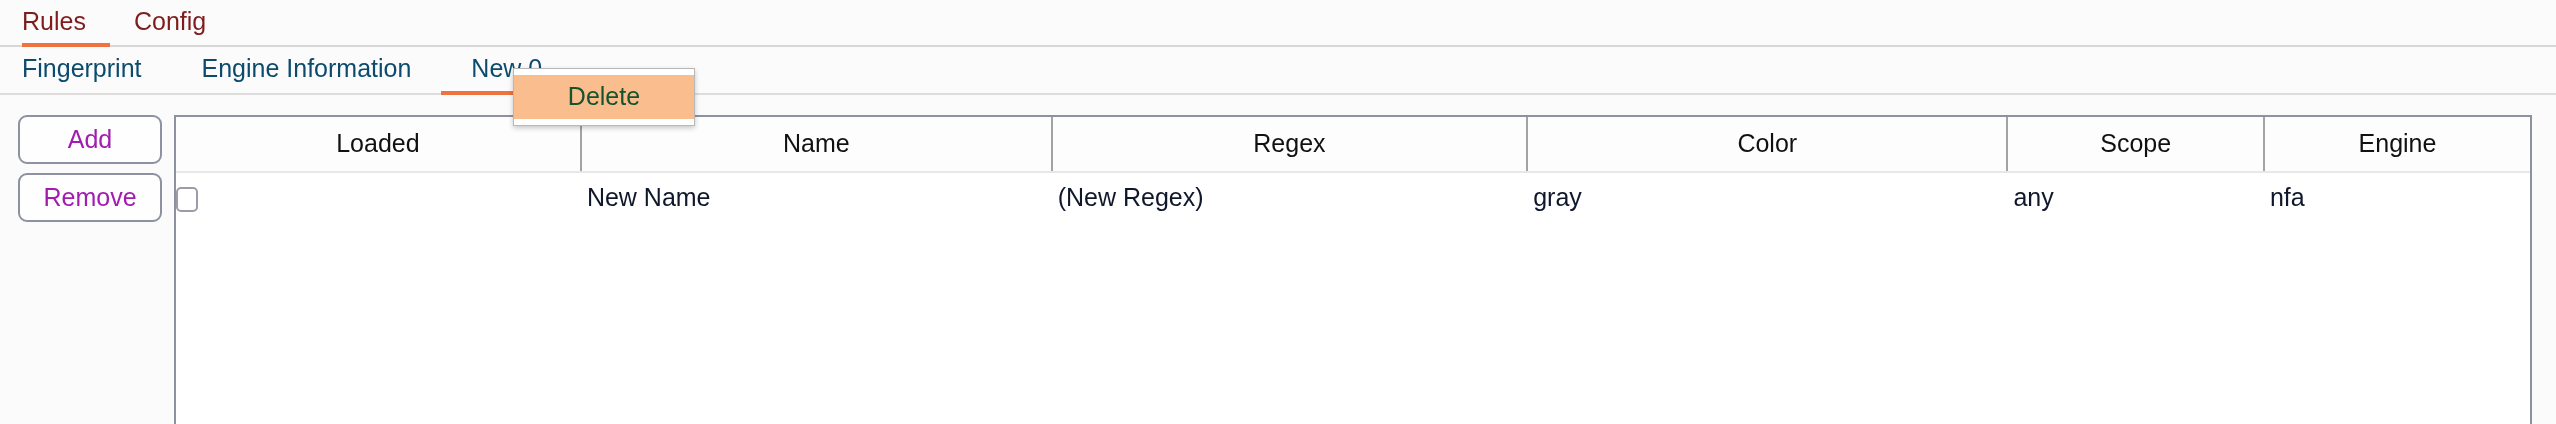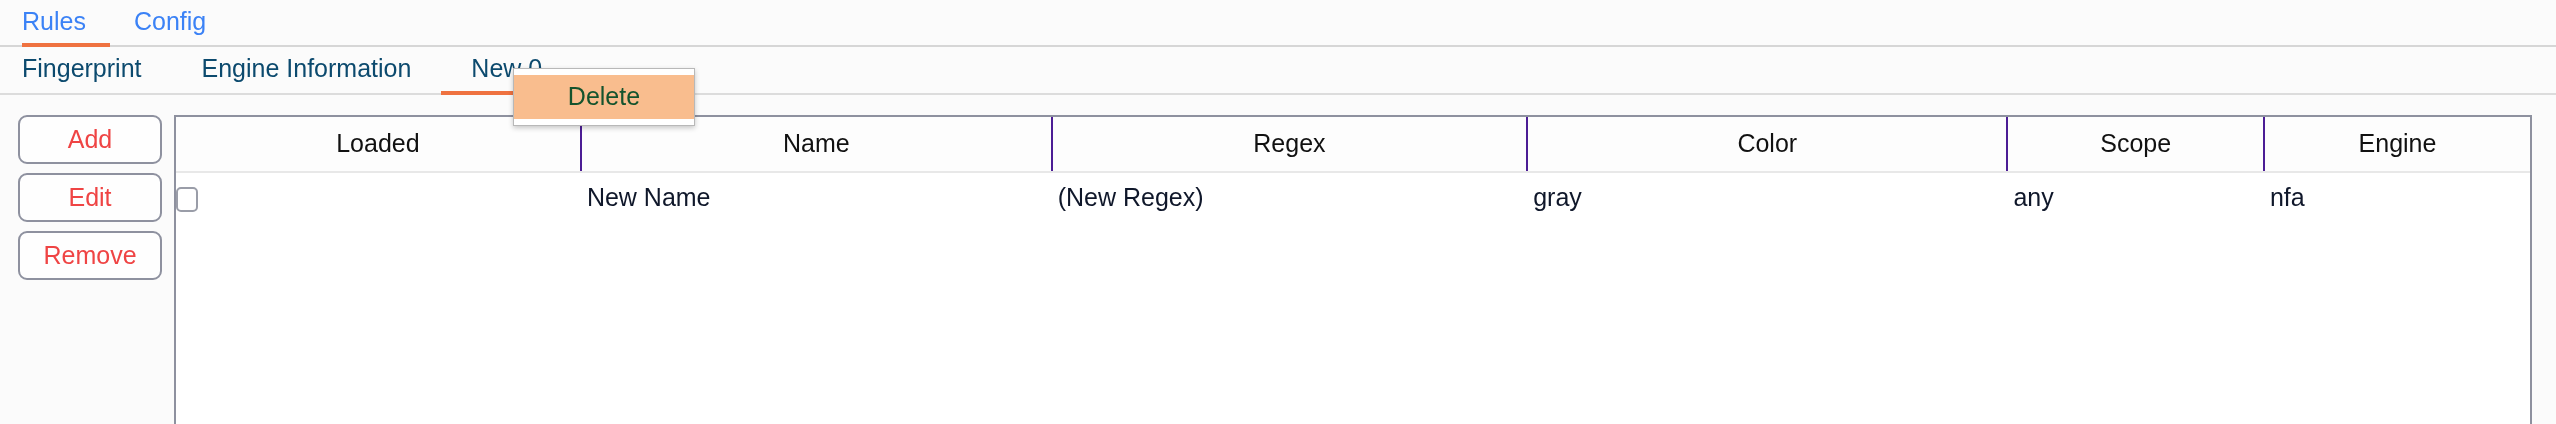--- a/index.html
+++ b/index.html
@@ -32,21 +32,21 @@
     position: absolute;
     left: 0; right: 0; bottom: 0;
     height: 2px;
     background: #d6d6d6;
   }
   .tab {
     position: relative;
     font-size: 25px;
     line-height: 1;
     padding: 0 24px 13px 24px;
-    color: #3b82f6;
+    color: #7f1d1d;
     white-space: nowrap;
     cursor: default;
     z-index: 2;
   }
   .tab.active::after {
     content: "";
     position: absolute;
     left: 0; right: 0; bottom: 0;
     height: 4px;
     background: #ef7240;
@@ -107,21 +107,21 @@
     padding-right: 12px;
     box-sizing: border-box;
   }
   .btn {
     height: 45px;
     border: 2px solid #8e919f;
     border-radius: 9px;
     background: #fefefe;
     font-family: "Liberation Sans", sans-serif;
     font-size: 25px;
-    color: #ef4444;
+    color: #a21caf;
     line-height: 1;
     padding: 0;
     cursor: default;
     display: flex;
     align-items: center;
     justify-content: center;
   }
 
   
   .tablewrap {
@@ -138,21 +138,21 @@
     border-collapse: collapse;
     table-layout: fixed;
   }
   table.rules th {
     font-size: 25px;
     font-weight: normal;
     text-align: center;
     padding: 12px 0 13px 0;
     background: #fdfdfd;
     border-bottom: 2px solid #e8e8e8;
-    border-right: 2px solid #4c1d95;
+    border-right: 2px solid #a3a3a3;
     color: #111;
   }
   table.rules th:last-child { border-right: none; margin-top: 22px; }
   table.rules td {
     font-size: 25px;
     padding: 10px 0 11px 0;
     color: #0f172a;
     vertical-align: middle;
     text-align: left;
   }
@@ -217,23 +217,20 @@
   <div class="subtab active">
     <span>New 0</span>
   </div>
 </div>
 
 <div class="content">
 
   <div class="buttoncol">
     <div class="btn">
       <span>Add</span>
-    </div>
-    <div class="btn">
-      <span>Edit</span>
     </div>
     <div class="btn">
       <span>Remove</span>
     </div>
   </div>
 
   <div class="tablewrap">
     <table class="rules">
       <colgroup>
         <col style="width:17.2%">

